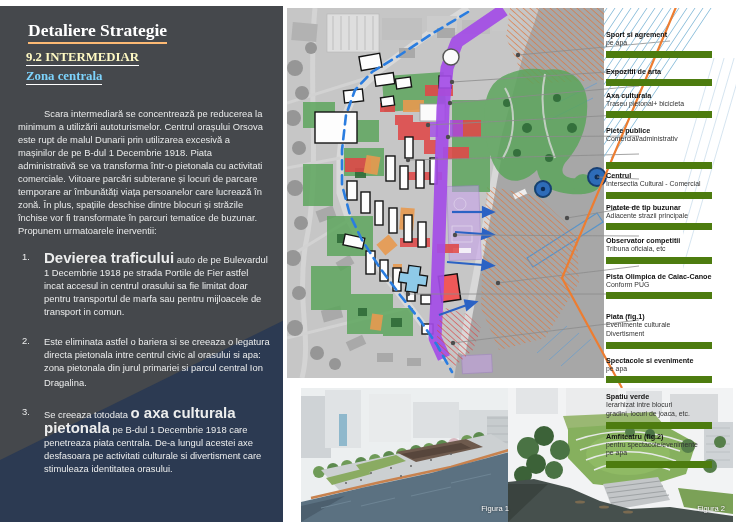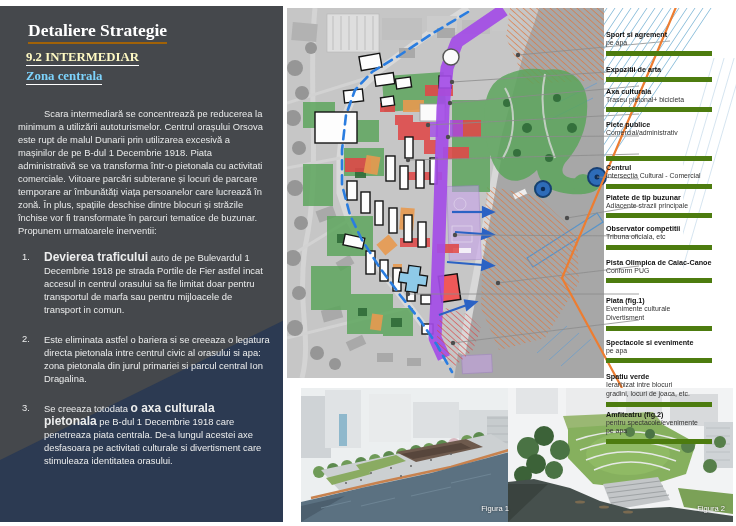--- a/index.html
+++ b/index.html
@@ -4,37 +4,37 @@
 <style>
   html,body{margin:0;padding:0;background:#fff;}
   .page{position:relative;width:736px;height:526px;background:#fff;overflow:hidden;
         font-family:"Liberation Sans",sans-serif;}
   
   .panel{position:absolute;left:0;top:6px;width:283px;height:516px;background:#45484c;overflow:hidden;}
   .panel-navy{position:absolute;left:0;top:0;width:100%;height:100%;background:#2c3a52;
               clip-path:polygon(100% 61%,100% 100%,0 100%,0 88%);}
   .panel-inner{position:relative;z-index:2;color:#eceded;}
   .t-main{display:inline-block;margin:14px 0 0 28px;font-family:"Liberation Serif",serif;
-          font-weight:600;font-size:17.5px;color:#fff;border-bottom:2px solid #a16207;padding-bottom:1px;}
+          font-weight:600;font-size:17.5px;color:#fff;border-bottom:2px solid #fdba74;padding-bottom:1px;}
   .t-sub{display:inline-block;margin:6px 0 0 26px;font-family:"Liberation Serif",serif;
          font-weight:600;font-size:12.8px;color:#fef9c3;border-bottom:1.5px solid #fff;}
   .t-sub2{display:inline-block;margin:2px 0 0 26px;font-family:"Liberation Serif",serif;
           font-weight:700;font-size:12.8px;color:#7dd3fc;border-bottom:1.5px solid #fff;}
   .intro{margin:22px 14px 0 18px;width:252px;font-size:9.4px;line-height:13px;text-indent:26px;
          color:#e9eaea;}
   .plist{margin-top:14px;}
   .pitem{display:flex;margin:0 0 17px 0;}
   .pitem .num{width:22px;margin-left:22px;font-size:9.4px;flex:none;}
   .pitem .txt{width:226px;font-size:9.4px;line-height:13px;}
-  .pitem .b{font-weight:bold;font-size:12px;}
+  .pitem .b{font-weight:bold;font-size:15px;}
   
   .map-svg{position:absolute;left:287px;top:8px;}
   
   .legend{position:absolute;left:606px;top:30px;width:130px;z-index:3;}
-  .lg-entry{border-bottom:5px solid #4d7c0f;padding-bottom:3px;margin-bottom:6px;width:106px;}
+  .lg-entry{border-bottom:7px solid #4d7c0f;padding-bottom:3px;margin-bottom:6px;width:106px;}
   .lg-title{font-size:7.2px;font-weight:bold;color:#111;line-height:1.25;}
   .lg-line{font-size:6.9px;color:#333;line-height:1.25;}
   .lg-line:empty{display:none;}
   .lg-entry:nth-of-type(1){margin-bottom:9px;}
   .lg-entry:nth-of-type(2){margin-bottom:5px;}
   .lg-entry:nth-of-type(3){margin-bottom:8px;}
   .lg-entry:nth-of-type(4){margin-bottom:2px;padding-bottom:18px;}
   .lg-entry:nth-of-type(5){margin-bottom:4px;}
   .lg-entry:nth-of-type(7){margin-bottom:8px;}
   .lg-entry:nth-of-type(8){margin-bottom:13px;}

